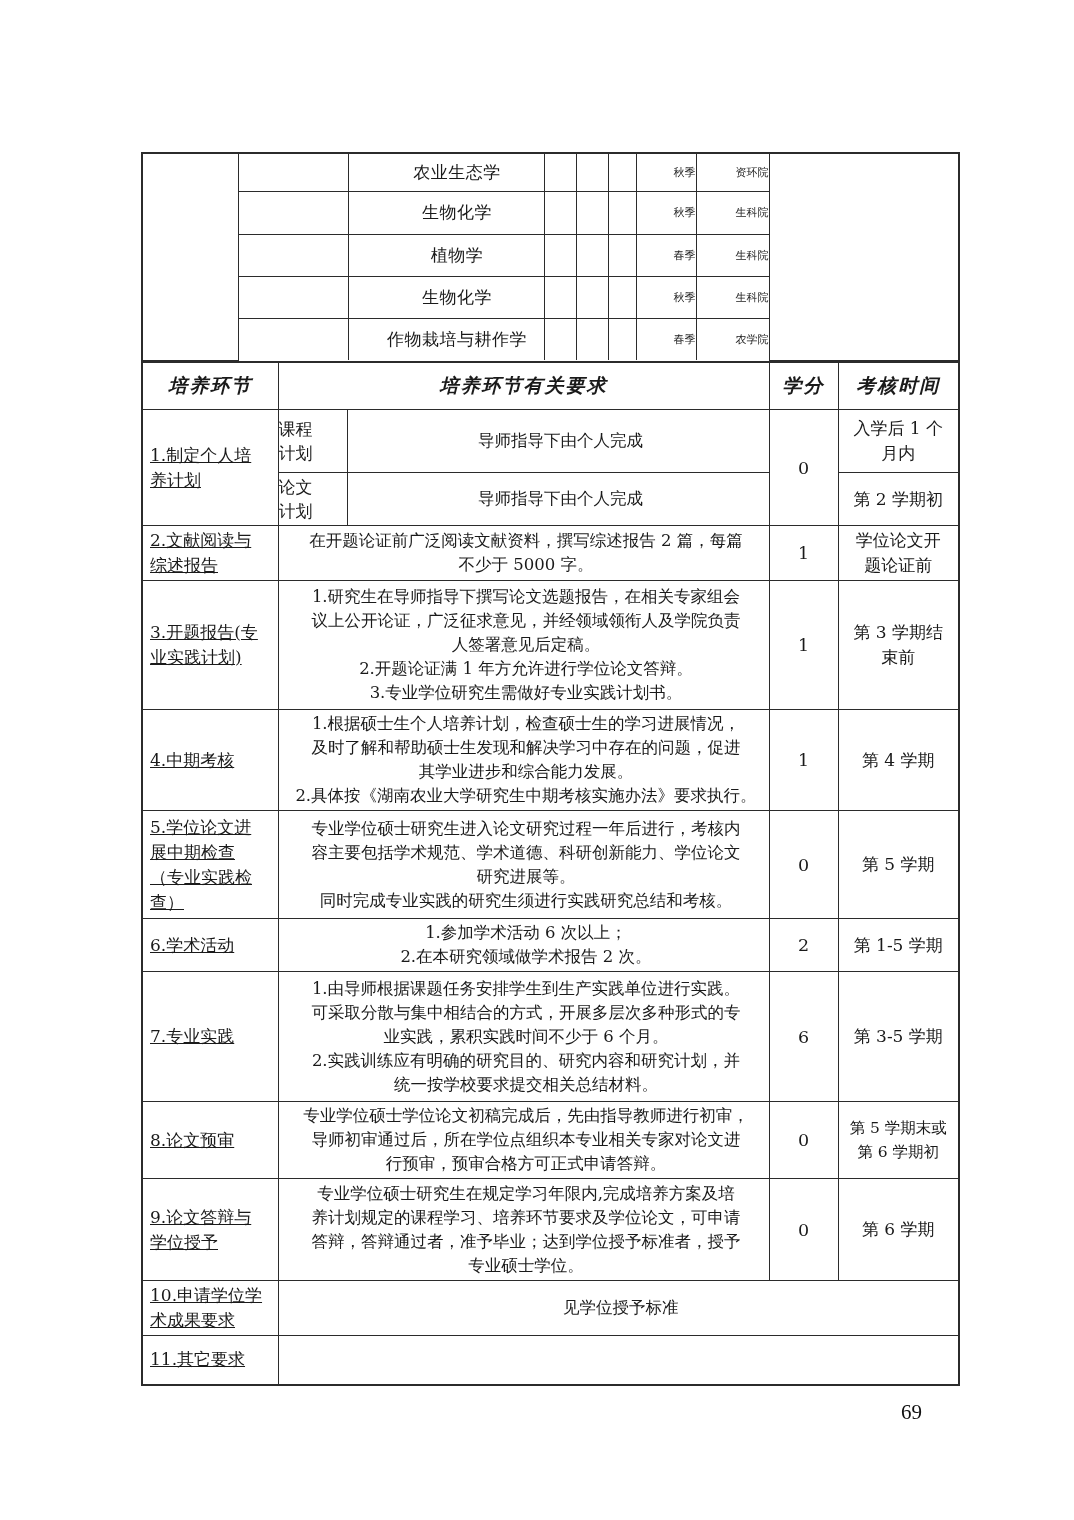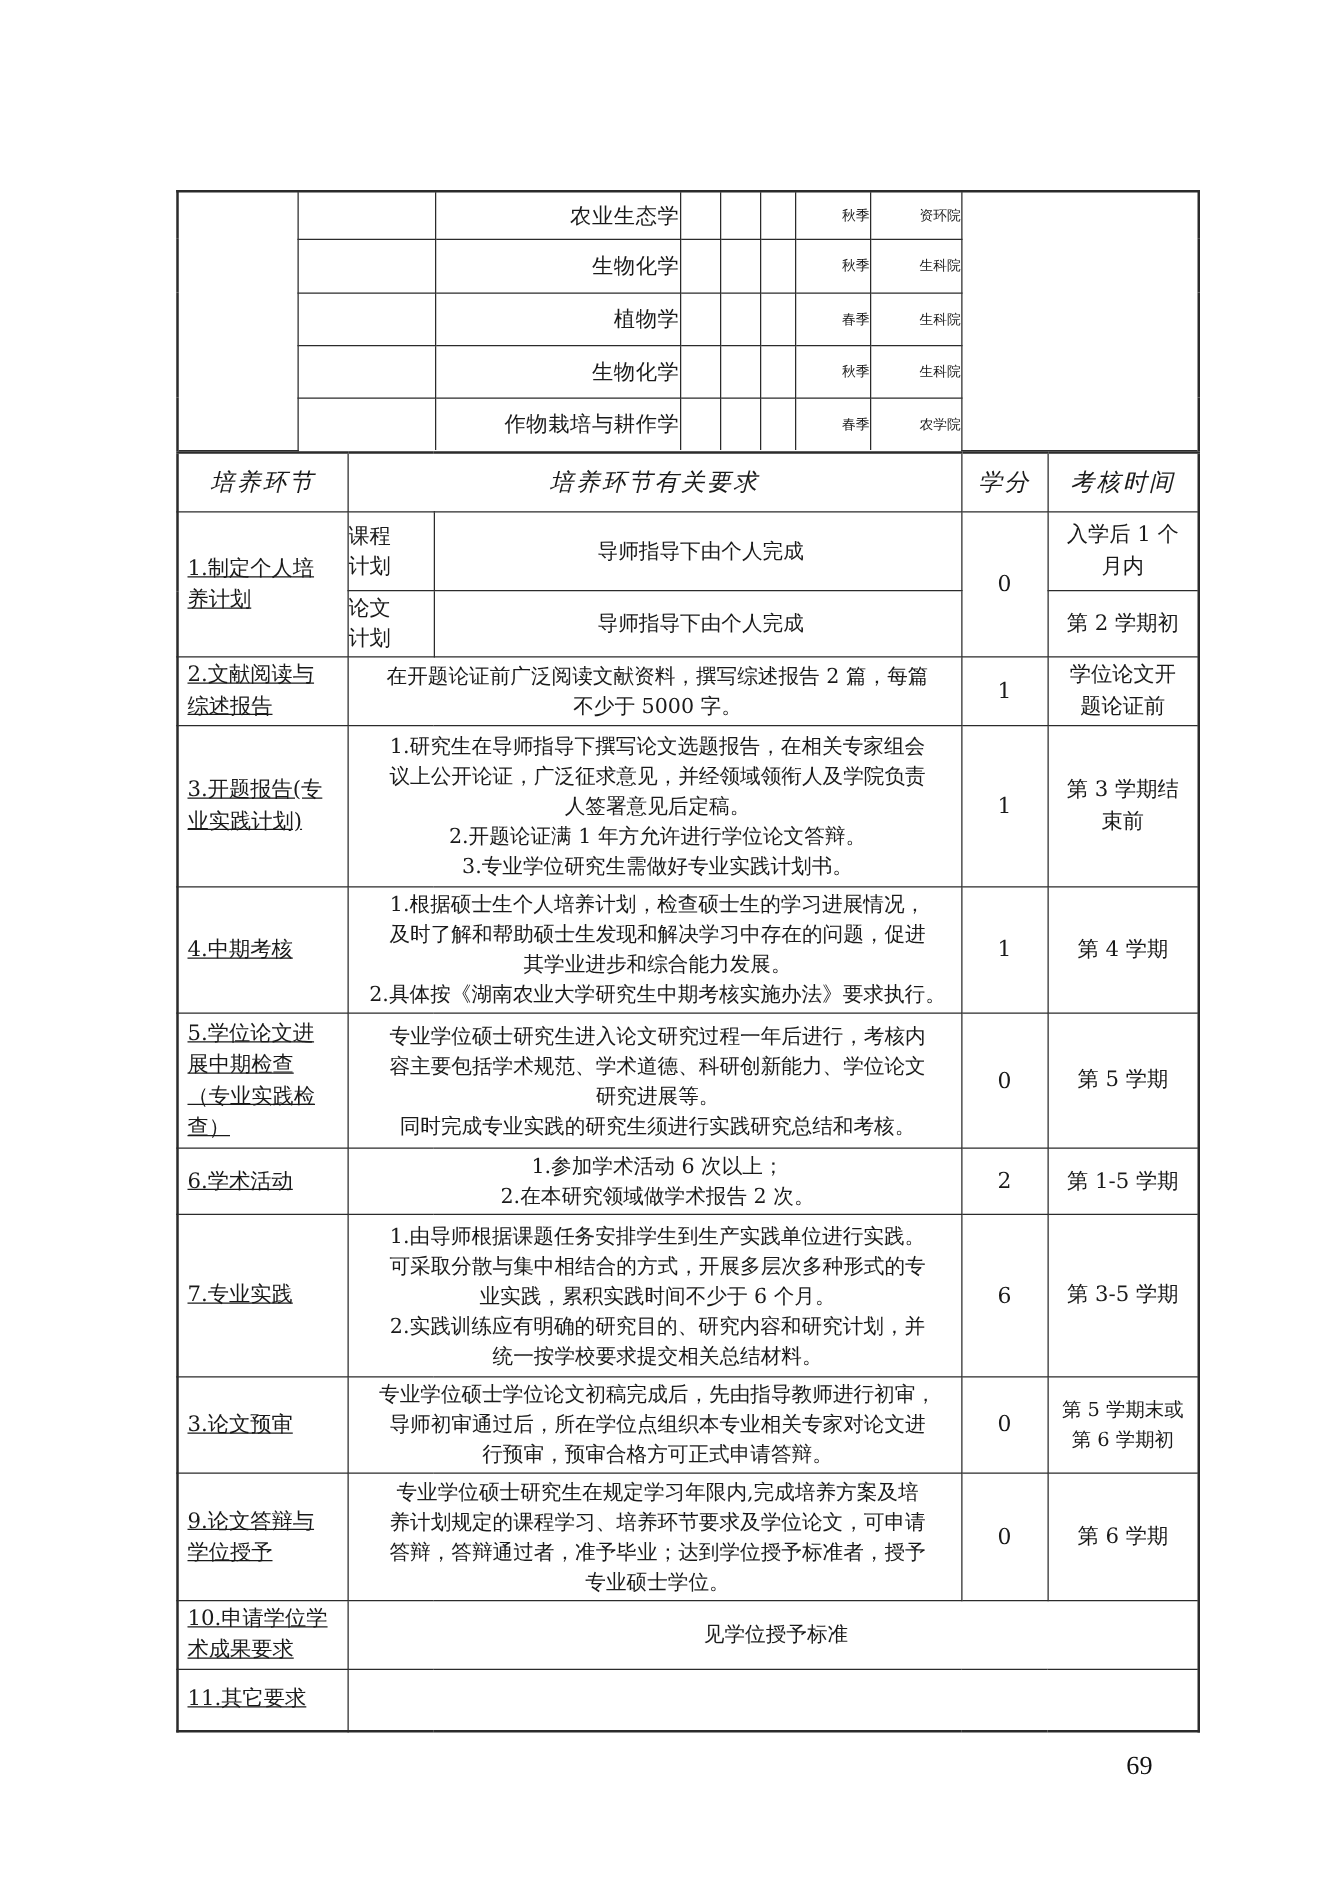--- a/index.html
+++ b/index.html
@@ -4,25 +4,25 @@
 <style>
   html,body{margin:0;padding:0;background:#ffffff;}
   .page{position:relative;width:1074px;height:1520px;background:#ffffff;overflow:hidden;
         font-family:"DejaVu Serif","Liberation Serif",serif;color:#1a1a1a;}
   .tables{position:absolute;left:141px;top:152px;width:817px;}
   table{border-collapse:collapse;table-layout:fixed;width:817px;}
   td{border:1px solid #2b2b2b;vertical-align:middle;padding:0;overflow:hidden;}
   
   #course-table{border:2px solid #2b2b2b;border-bottom:none;}
   #course-table tr:last-child td{border-bottom:none;}
-  .course{ text-align:right;padding-left:22px;font-size:17px;letter-spacing:.5px;}
+  .course{ text-align:center;padding-left:22px;font-size:17px;letter-spacing:.5px;}
   .ctr{text-align:right;font-size:11px;}
   
   #training-table{border:2px solid #2b2b2b;border-top:2px solid #2b2b2b;}
-  #training-table .hd{font-weight:normal;font-style:italic;font-size:19px;text-align:center;
+  #training-table .hd{font-weight:bold;font-style:italic;font-size:19px;text-align:center;
         letter-spacing:2px;border-bottom:1.5px solid #2b2b2b;border-top:2px solid #2b2b2b;}
   .lbl{text-align:left;padding:2px 2px 2px 7px;font-size:17px;line-height:25px;white-space:pre-line;text-decoration:underline;}
   .req{text-align:center;padding:2px 4px 2px 9px;font-size:16.5px;line-height:24px;white-space:pre-line;}
   .sub{text-align:left;font-size:17px;line-height:24px;white-space:pre-line;}
   .credit{text-align:center;font-size:17.5px;}
   .time{text-align:center;font-size:17px;line-height:25px;white-space:pre-line;padding:0 2px;}
   .time-sm{font-size:15.5px;line-height:24px;}
   .pagenum{position:absolute;left:901px;top:1400px;font-family:Liberation Serif, serif;
         font-size:21px;color:#111;}
 </style>
@@ -181,21 +181,21 @@
         <td class="lbl">7.专业实践</td>
         <td class="req" colspan="2">1.由导师根据课题任务安排学生到生产实践单位进行实践。
 可采取分散与集中相结合的方式，开展多层次多种形式的专
 业实践，累积实践时间不少于 6 个月。
 2.实践训练应有明确的研究目的、研究内容和研究计划，并
 统一按学校要求提交相关总结材料。</td>
         <td class="credit">6</td>
         <td class="time">第 3-5 学期</td>
       </tr>
       <tr style="height:75px">
-        <td class="lbl">3.论文预审</td>
+        <td class="lbl">8.论文预审</td>
         <td class="req" colspan="2">专业学位硕士学位论文初稿完成后，先由指导教师进行初审，
 导师初审通过后，所在学位点组织本专业相关专家对论文进
 行预审，预审合格方可正式申请答辩。</td>
         <td class="credit">0</td>
         <td class="time time-sm">第 5 学期末或
 第 6 学期初</td>
       </tr>
       <tr style="height:102px">
         <td class="lbl">9.论文答辩与
 学位授予</td>

